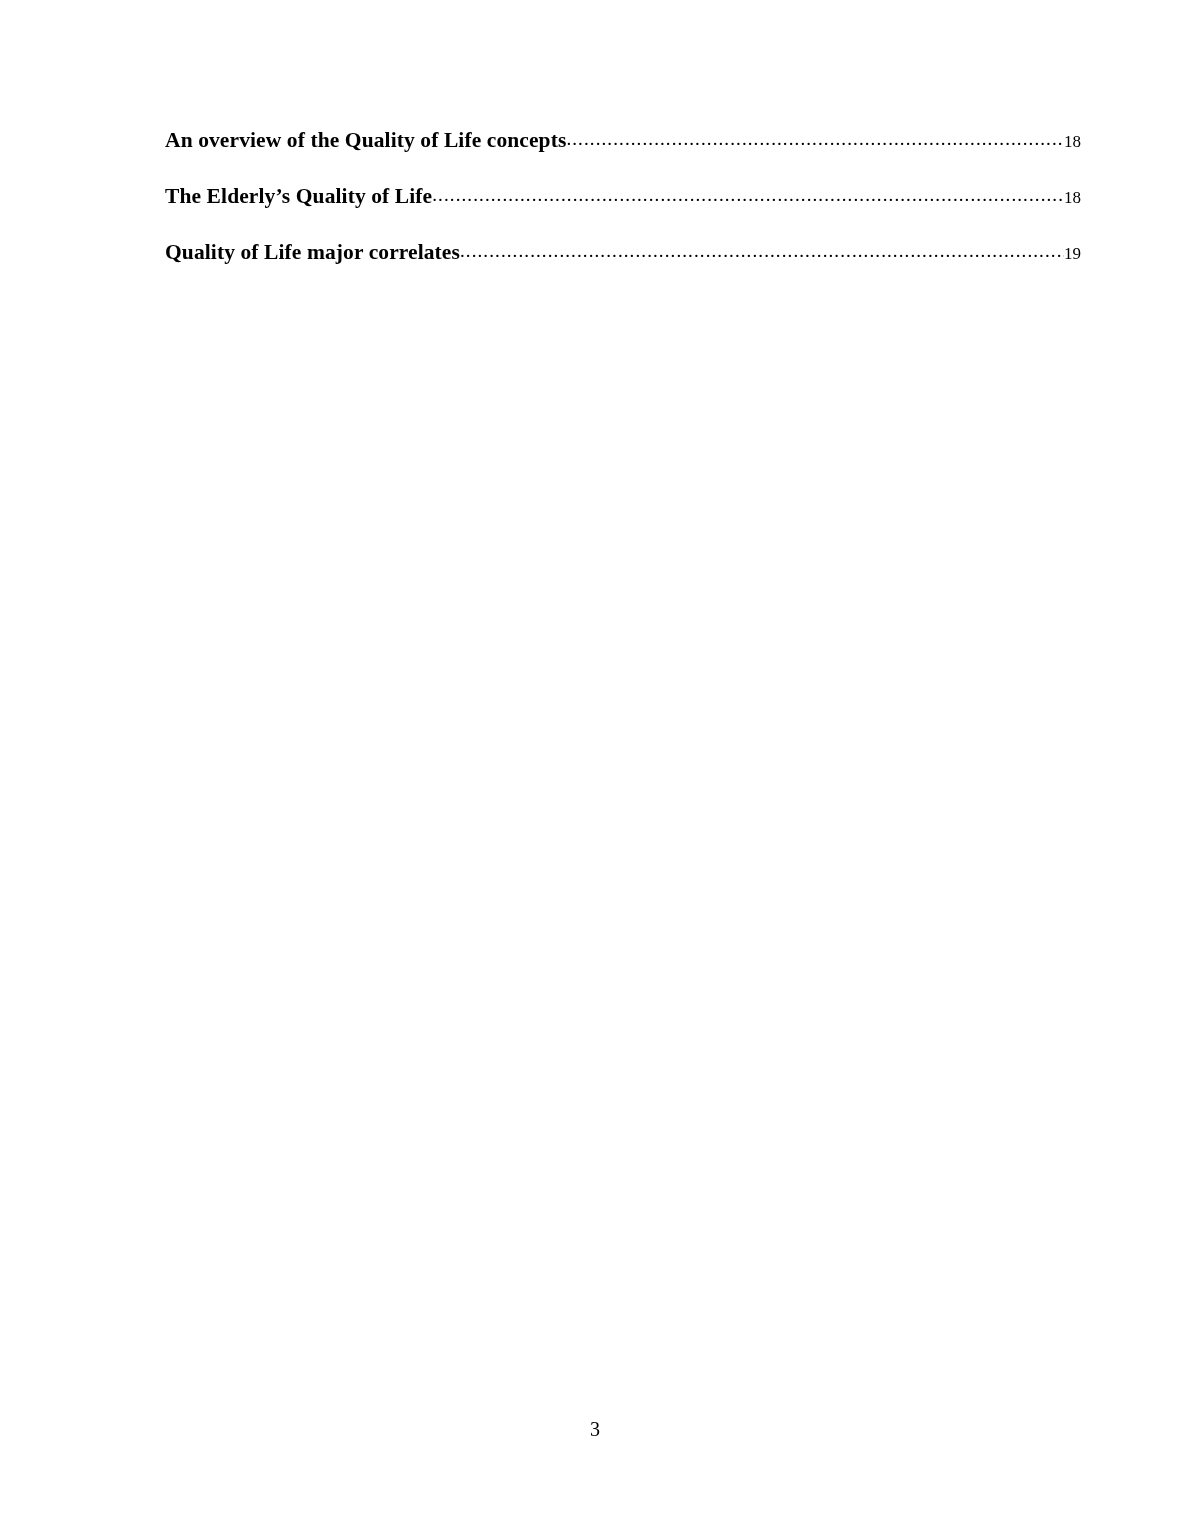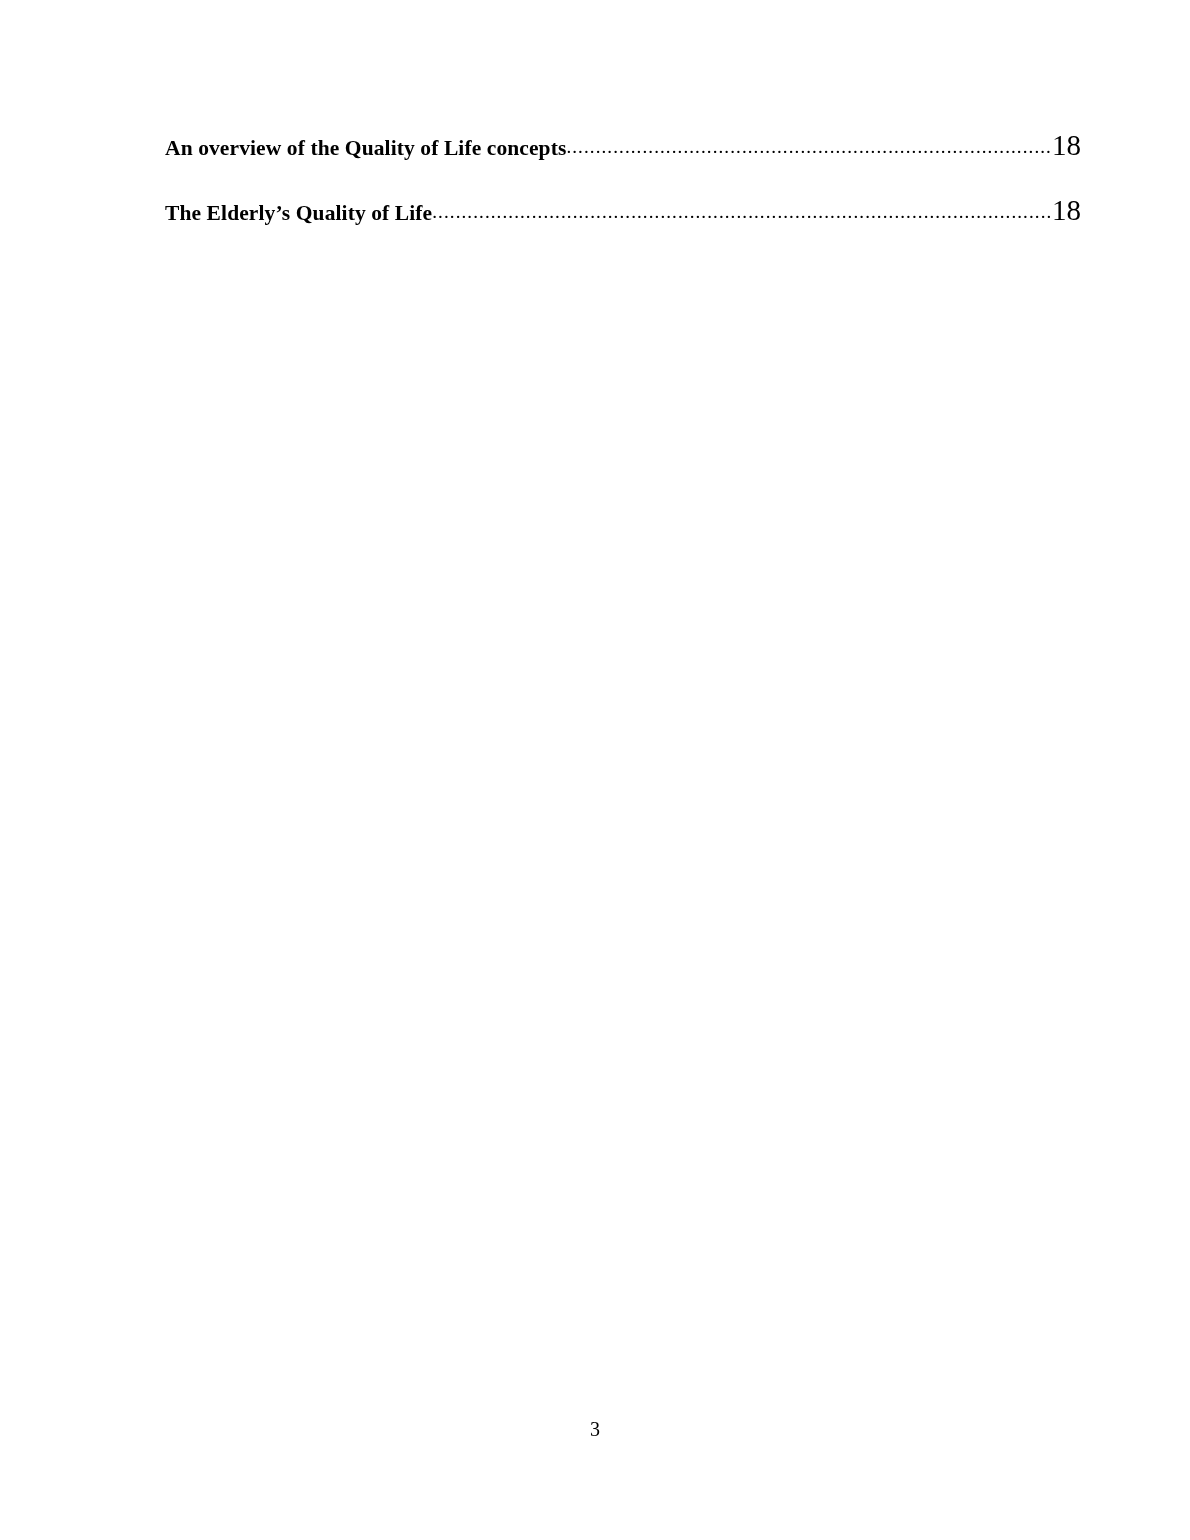--- a/index.html
+++ b/index.html
@@ -52,21 +52,21 @@
   }
   .toc-dots::after {
     content: "........................................................................................................................................................................................................................................................";
     display: block;
     white-space: nowrap;
     overflow: hidden;
   }
   .toc-page {
     flex: 0 0 auto;
     font-weight: normal;
-    font-size: 29px;
+    font-size: 17px;
     padding-left: 0px;
   }
   .footer-page-number {
     position: absolute;
     left: 0;
     right: 0;
     top: 1418px;
     text-align: center;
     font-size: 20px;
     font-family: "Liberation Serif", "DejaVu Serif", serif;
@@ -84,20 +84,25 @@
       <span class="toc-dots"></span>
       <span class="toc-page">18</span>
     </div>
 
     <div class="toc-entry indent">
       <span class="toc-title">The Elderly’s Quality of Life</span>
       <span class="toc-dots"></span>
       <span class="toc-page">18</span>
     </div>
 
+    <div class="toc-entry indent">
+      <span class="toc-title">Quality of Life major correlates</span>
+      <span class="toc-dots"></span>
+      <span class="toc-page">19</span>
+    </div>
 
 
 
   </div>
 
   <div class="footer-page-number">3</div>
 
 </div>
 
 </body></html>

